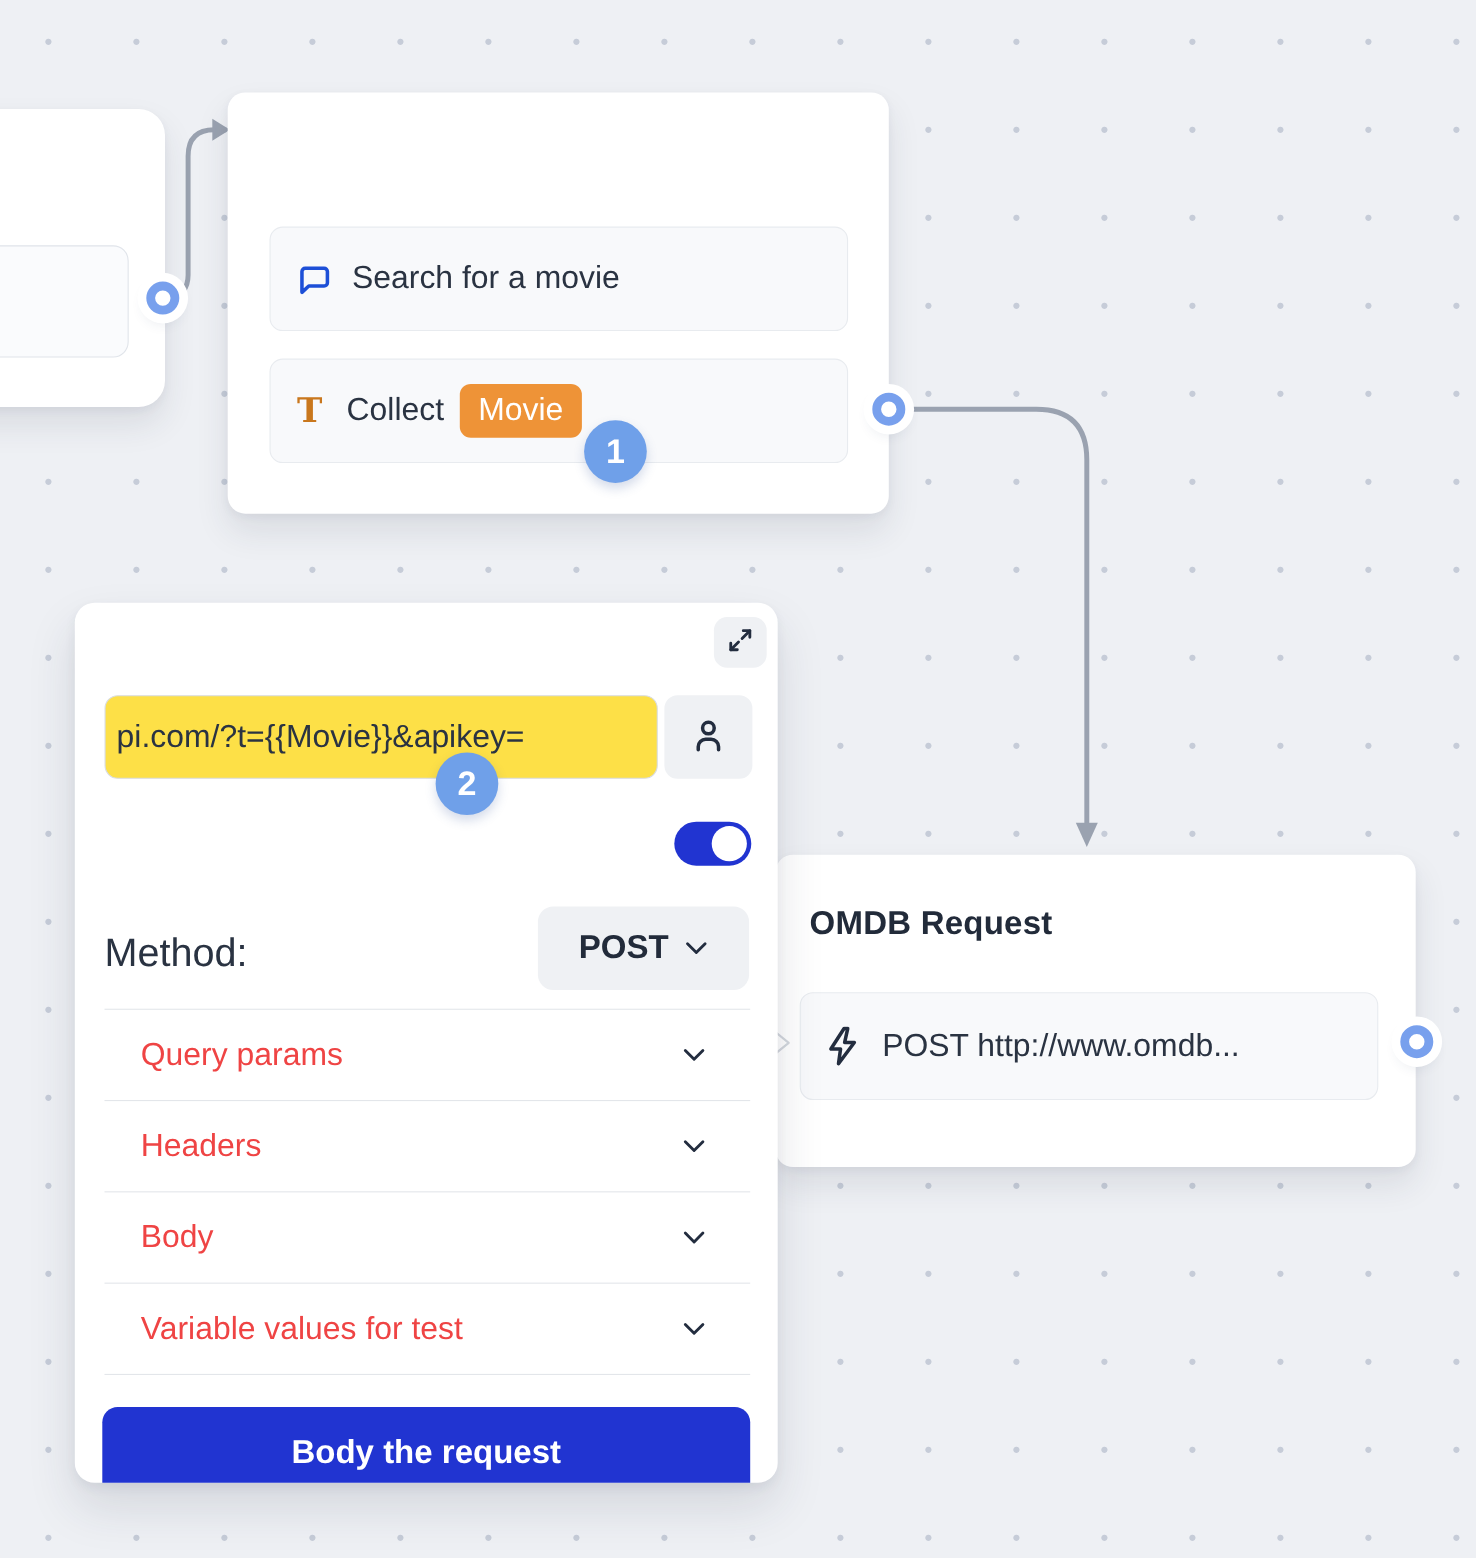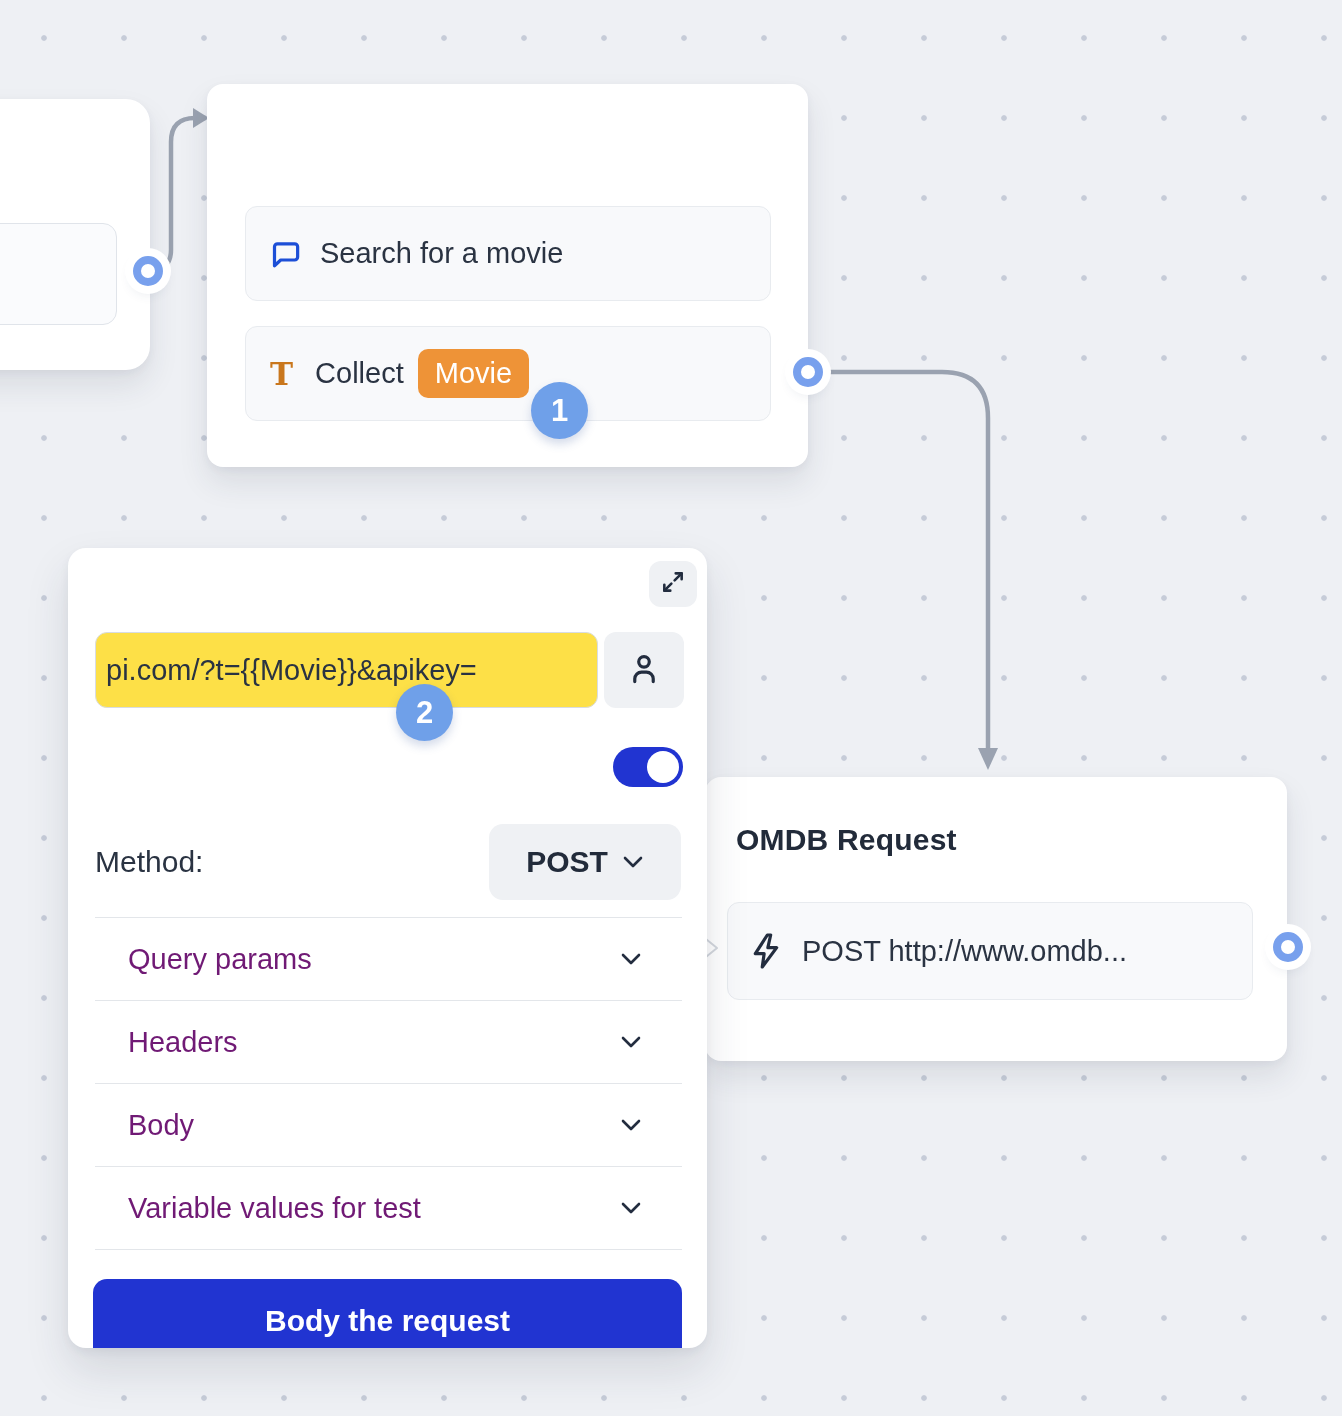--- a/index.html
+++ b/index.html
@@ -62,27 +62,27 @@
     border:1.6px solid #d8dce2;border-radius:12px;background:#fde047;
     font-family:"Liberation Sans", sans-serif;font-size:29px;color:#2a3342;padding:0 10px;outline:none;
   }
   #person-btn{left:536px;top:84px;width:80px;height:76px;}
   #adv-label{position:absolute;left:27px;top:202px;font-size:30px;color:#2a3342;}
   #toggle{
     position:absolute;left:545px;top:199px;width:70px;height:40px;border-radius:20px;
     background:#2134d1;cursor:pointer;
   }
   #toggle .knob{position:absolute;right:4px;top:4px;width:32px;height:32px;border-radius:50%;background:#ffffff;}
-  #method-label{position:absolute;left:27px;top:297px;font-size:30px;color:#2a3342;}
+  #method-label{position:absolute;left:27px;top:297px;font-size:36px;color:#2a3342;}
   #method-btn{left:421px;top:276px;width:192px;height:76px;border-radius:14px;gap:14px;font-size:30px;font-weight:600;color:#222b3a;}
   #sections{position:absolute;left:27px;top:369px;width:587px;border-top:1.5px solid #e3e6ea;}
   .section-row{
     height:82px;border-bottom:1.5px solid #e3e6ea;display:flex;align-items:center;
     justify-content:space-between;padding-left:33px;padding-right:40px;
-    font-size:29px;color:#701a75;cursor:pointer;
+    font-size:29px;color:#ef4444;cursor:pointer;
   }
   #test-btn{
     position:absolute;left:25px;top:731px;width:589px;height:84px;border-radius:14px;border:none;
     background:#2134d1;color:#ffffff;font-family:"Liberation Sans", sans-serif;
     font-size:30px;font-weight:700;cursor:pointer;
   }
   
   #omdb-card{left:705px;top:777px;width:582px;height:284px;z-index:2;}
   #omdb-title{position:absolute;left:31px;top:46px;}
   #omdb-row{left:22px;top:125px;width:526px;height:98px;padding:0 22px;}

